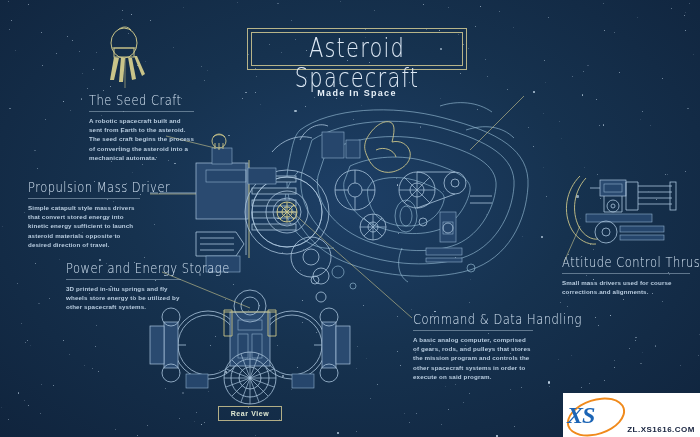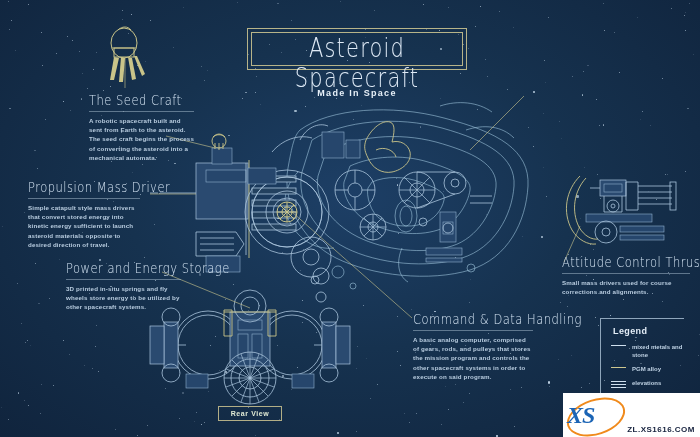--- a/index.html
+++ b/index.html
@@ -720,43 +720,20 @@
     <p>A basic analog computer, comprised of gears, rods, and pulleys that stores the mission program and controls the other spacecraft systems in order to execute on said program.</p>
   </div>
 
 
   <div class="ann right" style="left:562px;top:253px;width:128px;">
     <h3>Attitude Control Thrusters</h3>
     <div class="rule"></div>
     <p>Small mass drivers used for course corrections and alignments.</p>
   </div>
 
-  <div class="legend">
-    <div class="ltitle">Legend</div>
-
-    <div class="legend-row">
-      <div class="swatch sw-line"></div>
-      <span>mixed metals and stone</span>
-    </div>
-
-    <div class="legend-row">
-      <div class="swatch sw-line gold"></div>
-      <span>PGM alloy</span>
-    </div>
-
-    <div class="legend-row">
-      <div class="swatch sw-stack"></div>
-      <span>elevations</span>
-    </div>
-
-    <div class="legend-row">
-      <div class="swatch sw-hatch"></div>
-      <span>PGM vein</span>
-    </div>
-  </div>
 
   <div class="rearview">Rear View</div>
 
   <div class="wm">
     <div class="ring"></div>
     <div class="xs">XS</div>
     <div class="url">ZL.XS1616.COM</div>
   </div>
 
 </div>

